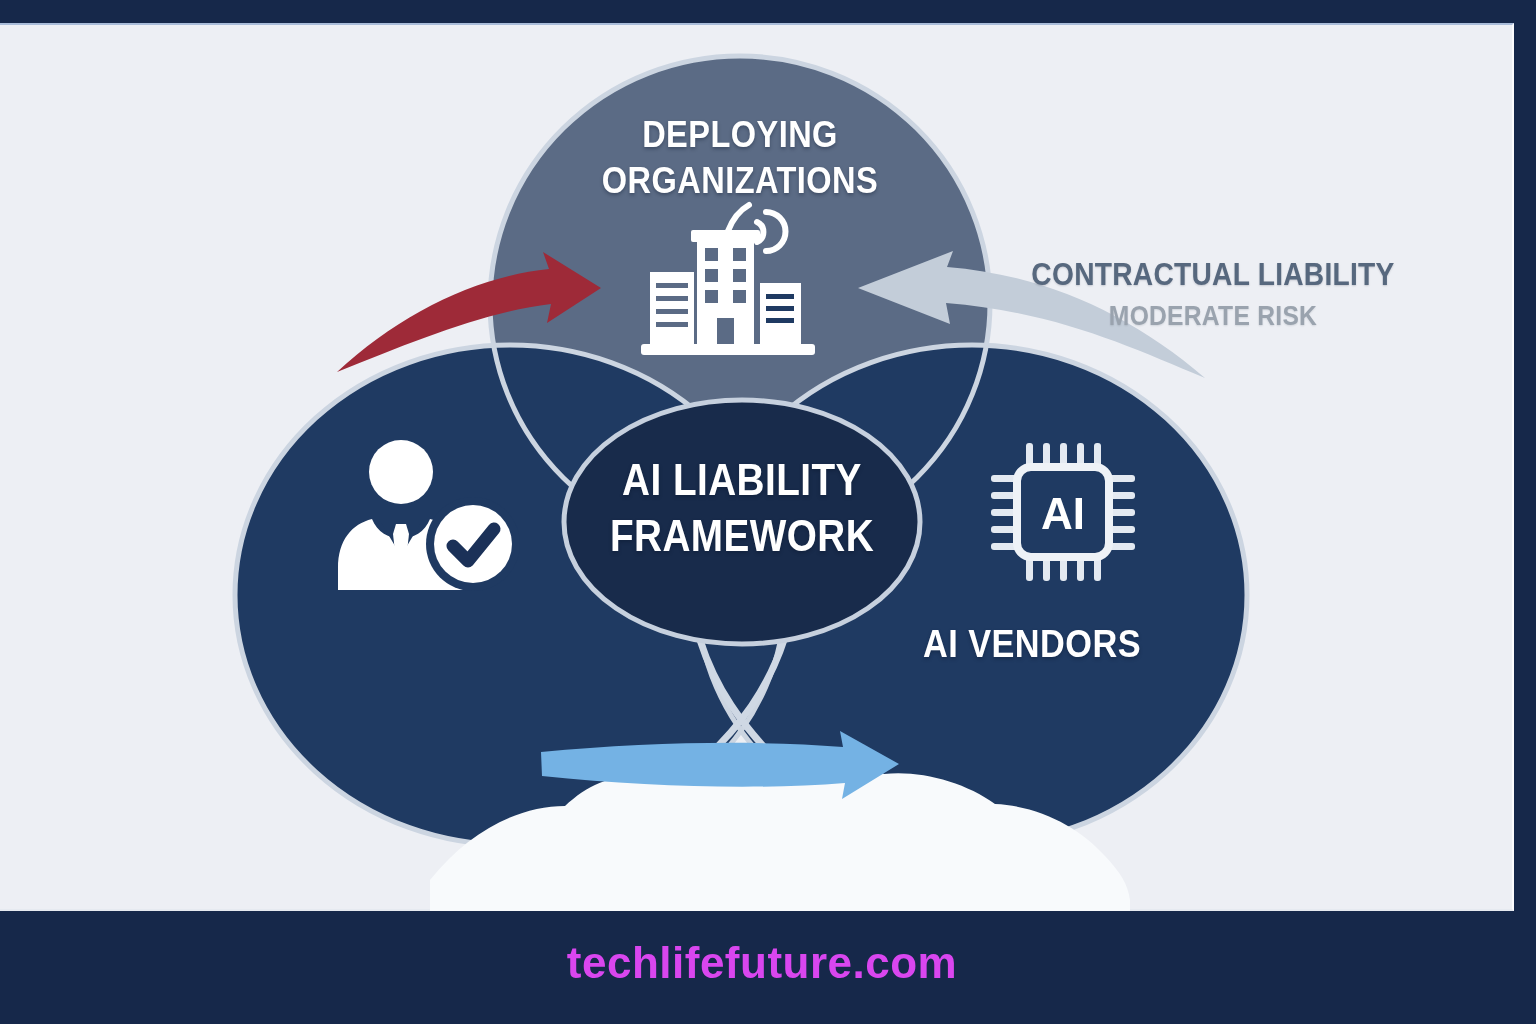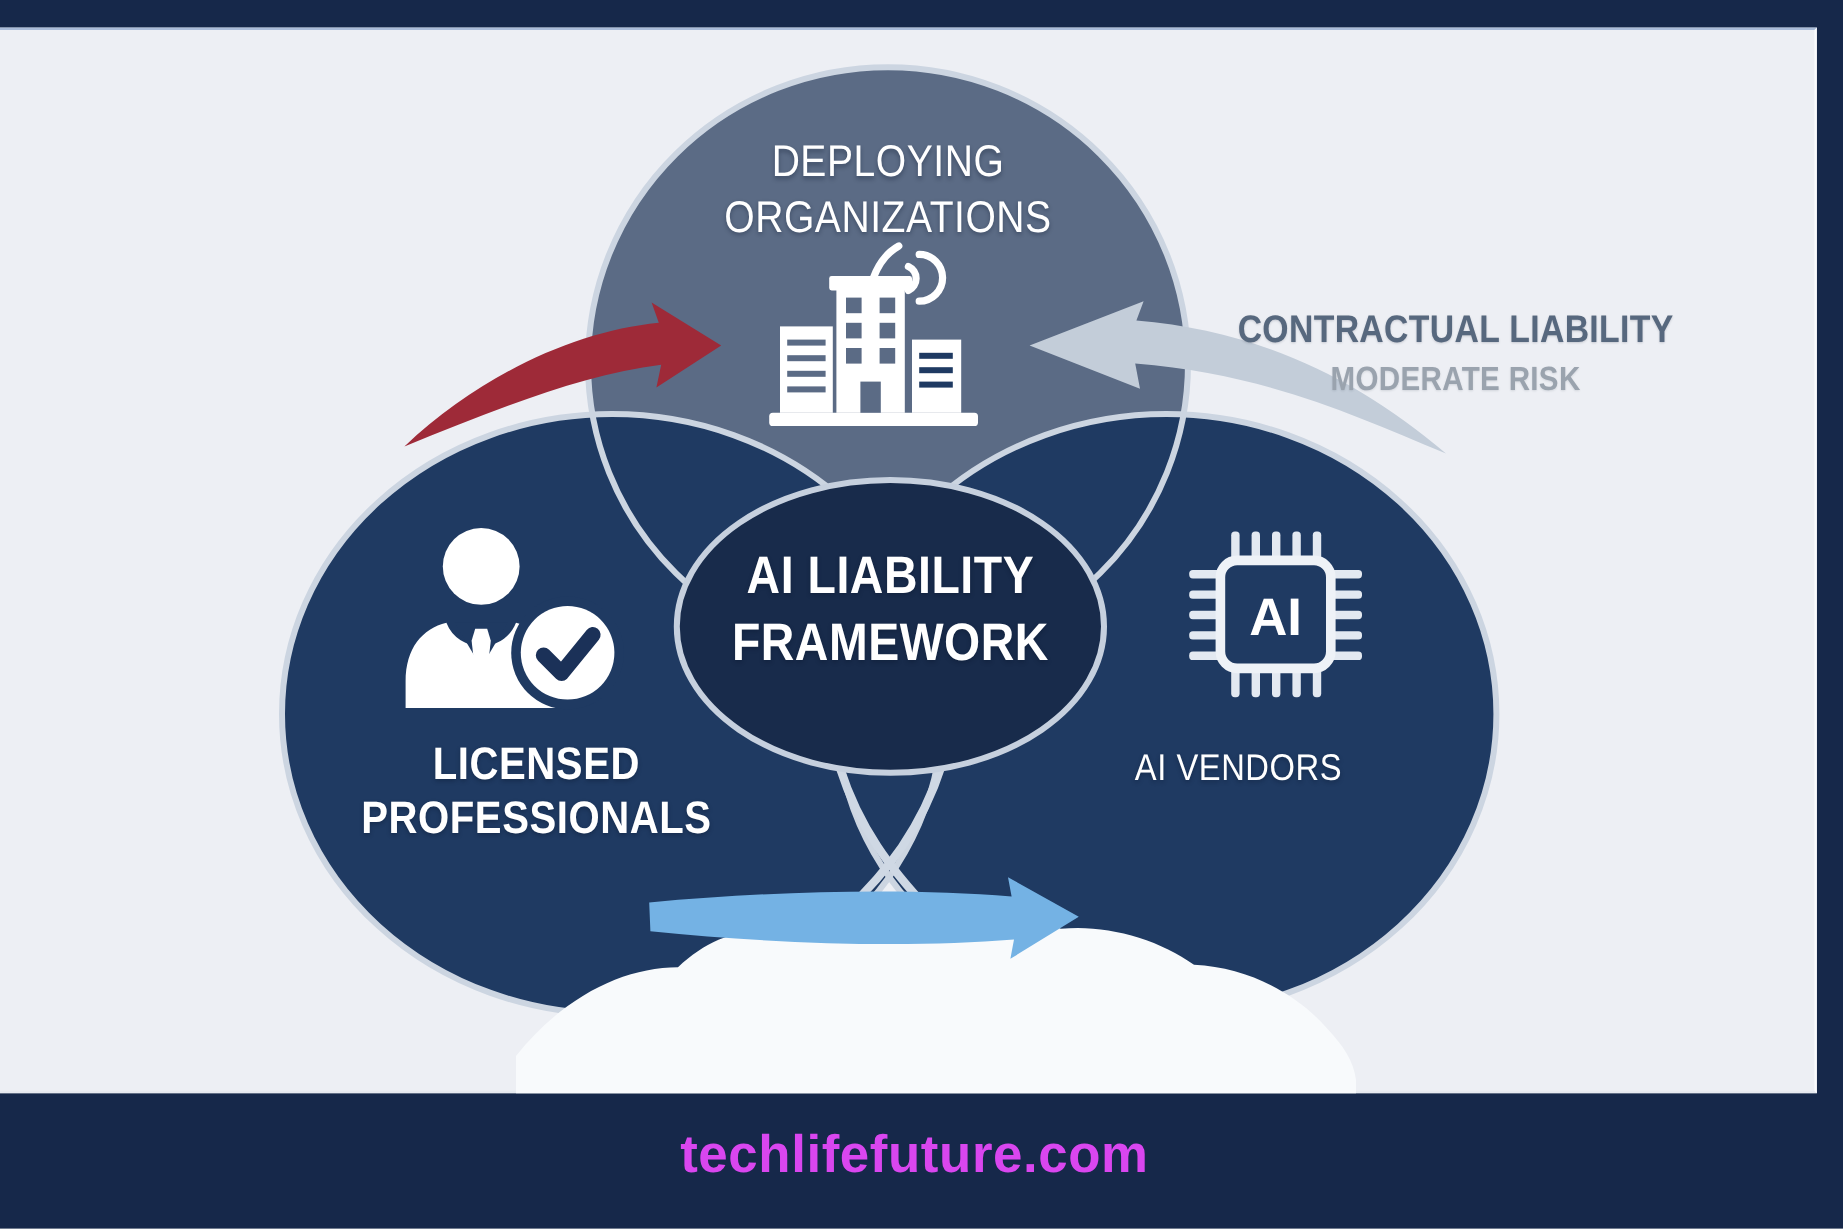--- a/index.html
+++ b/index.html
@@ -4,24 +4,24 @@
 <style>
   html,body{margin:0;padding:0;}
   body{width:1536px;height:1024px;font-family:"Liberation Sans",sans-serif;}
   .stage{position:relative;width:1536px;height:1024px;background:#16284a;overflow:hidden;}
   .canvas{position:absolute;left:0;top:23px;width:1514px;height:888px;background:#edeff4;
           box-sizing:border-box;border-top:2px solid #a9bcd9;border-right:2px solid #fbfcfe;border-bottom:2px solid #e6eaf0;}
   svg.layer{position:absolute;left:0;top:0;width:1536px;height:1024px;pointer-events:none;}
   .txt{position:absolute;transform:translateX(-50%);text-align:center;white-space:nowrap;}
   .scalex{transform:scaleX(0.88);}
   .white{color:#ffffff;text-shadow:0 2px 4px rgba(10,20,40,.35);}
-  .t-deploy{left:740px;top:112px;font-weight:400;font-size:37px;line-height:46px;letter-spacing:.5px;}
+  .t-deploy{left:740px;top:112px;font-weight:700;font-size:37px;line-height:46px;letter-spacing:.5px;}
   .t-center{left:742px;top:452px;font-weight:700;font-size:44px;line-height:56px;letter-spacing:.5px;}
   .t-licensed{left:447px;top:615px;font-weight:700;font-size:38px;line-height:45px;letter-spacing:.5px;}
-  .t-vendors{left:1032px;top:622px;font-weight:400;font-size:31px;letter-spacing:.5px;}
+  .t-vendors{left:1032px;top:622px;font-weight:700;font-size:39px;letter-spacing:.5px;}
   .edge-label .title{font-weight:700;font-size:32px;letter-spacing:.3px;text-shadow:0 1px 2px rgba(20,30,50,.18);}
   .edge-label .risk{font-weight:700;font-size:28px;margin-top:7px;letter-spacing:.3px;text-shadow:0 1px 2px rgba(20,30,50,.12);}
   .t-prof{left:242px;top:251px;}
   .t-prof .title{color:#9c2434;}
   .t-prof .risk{color:#c9737d;}
   .t-contract{left:1213px;top:256px;}
   .t-contract .title{color:#57687e;}
   .t-contract .risk{color:#9aa3ae;}
   .t-product{left:748px;top:799px;}
   .t-product .title{color:#1e3a64;font-size:34px;}
@@ -134,26 +134,20 @@
     </div>
   </div>
 
   <div class="txt t-center white">
     <div class="scalex">
       <div>AI LIABILITY</div>
       <div>FRAMEWORK</div>
     </div>
   </div>
 
-  <div class="txt t-licensed white">
-    <div class="scalex">
-      <div>LICENSED</div>
-      <div>PROFESSIONALS</div>
-    </div>
-  </div>
 
   <div class="txt t-vendors white">
     <div class="scalex">AI VENDORS</div>
   </div>
 
 
   <div class="txt t-contract edge-label">
     <div class="scalex">
       <div class="title">CONTRACTUAL LIABILITY</div>
       <div class="risk">MODERATE RISK</div>

